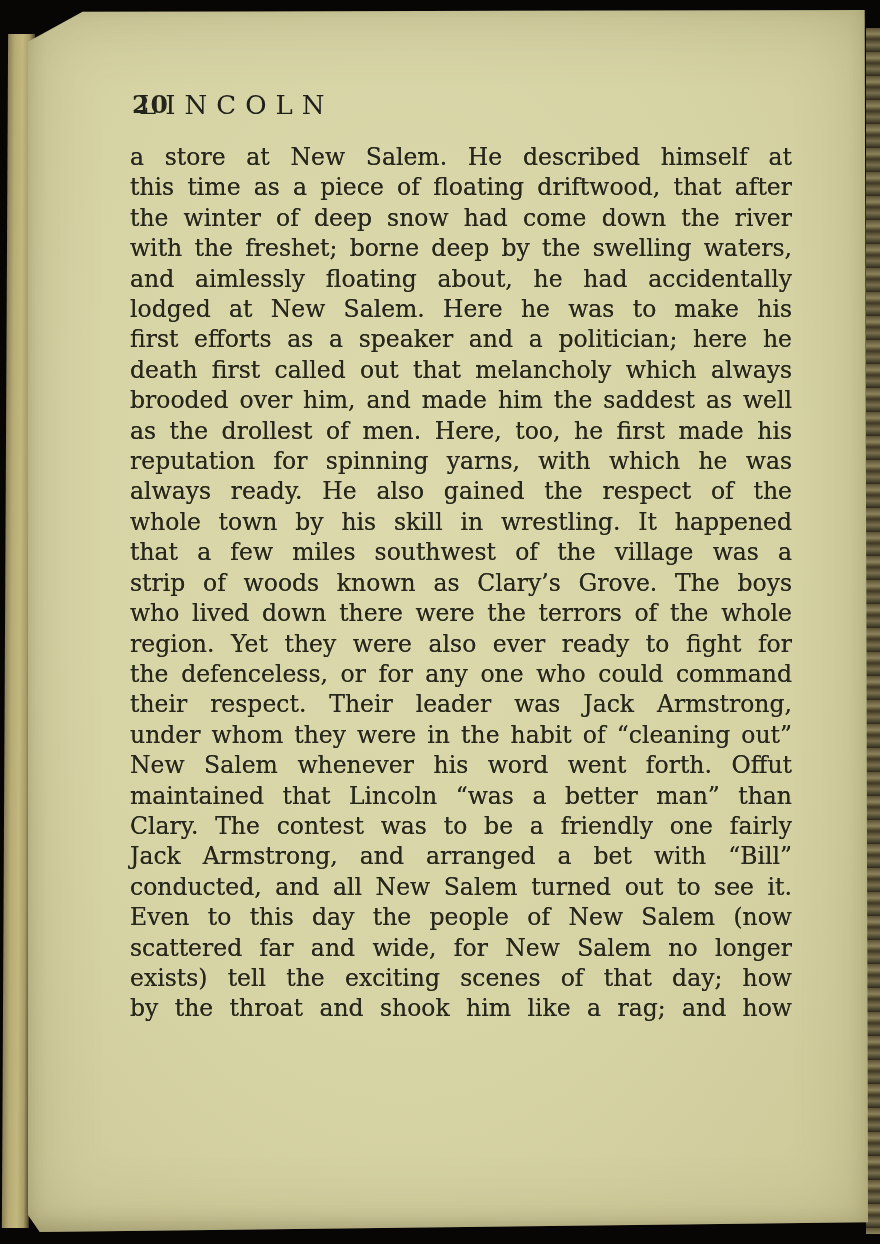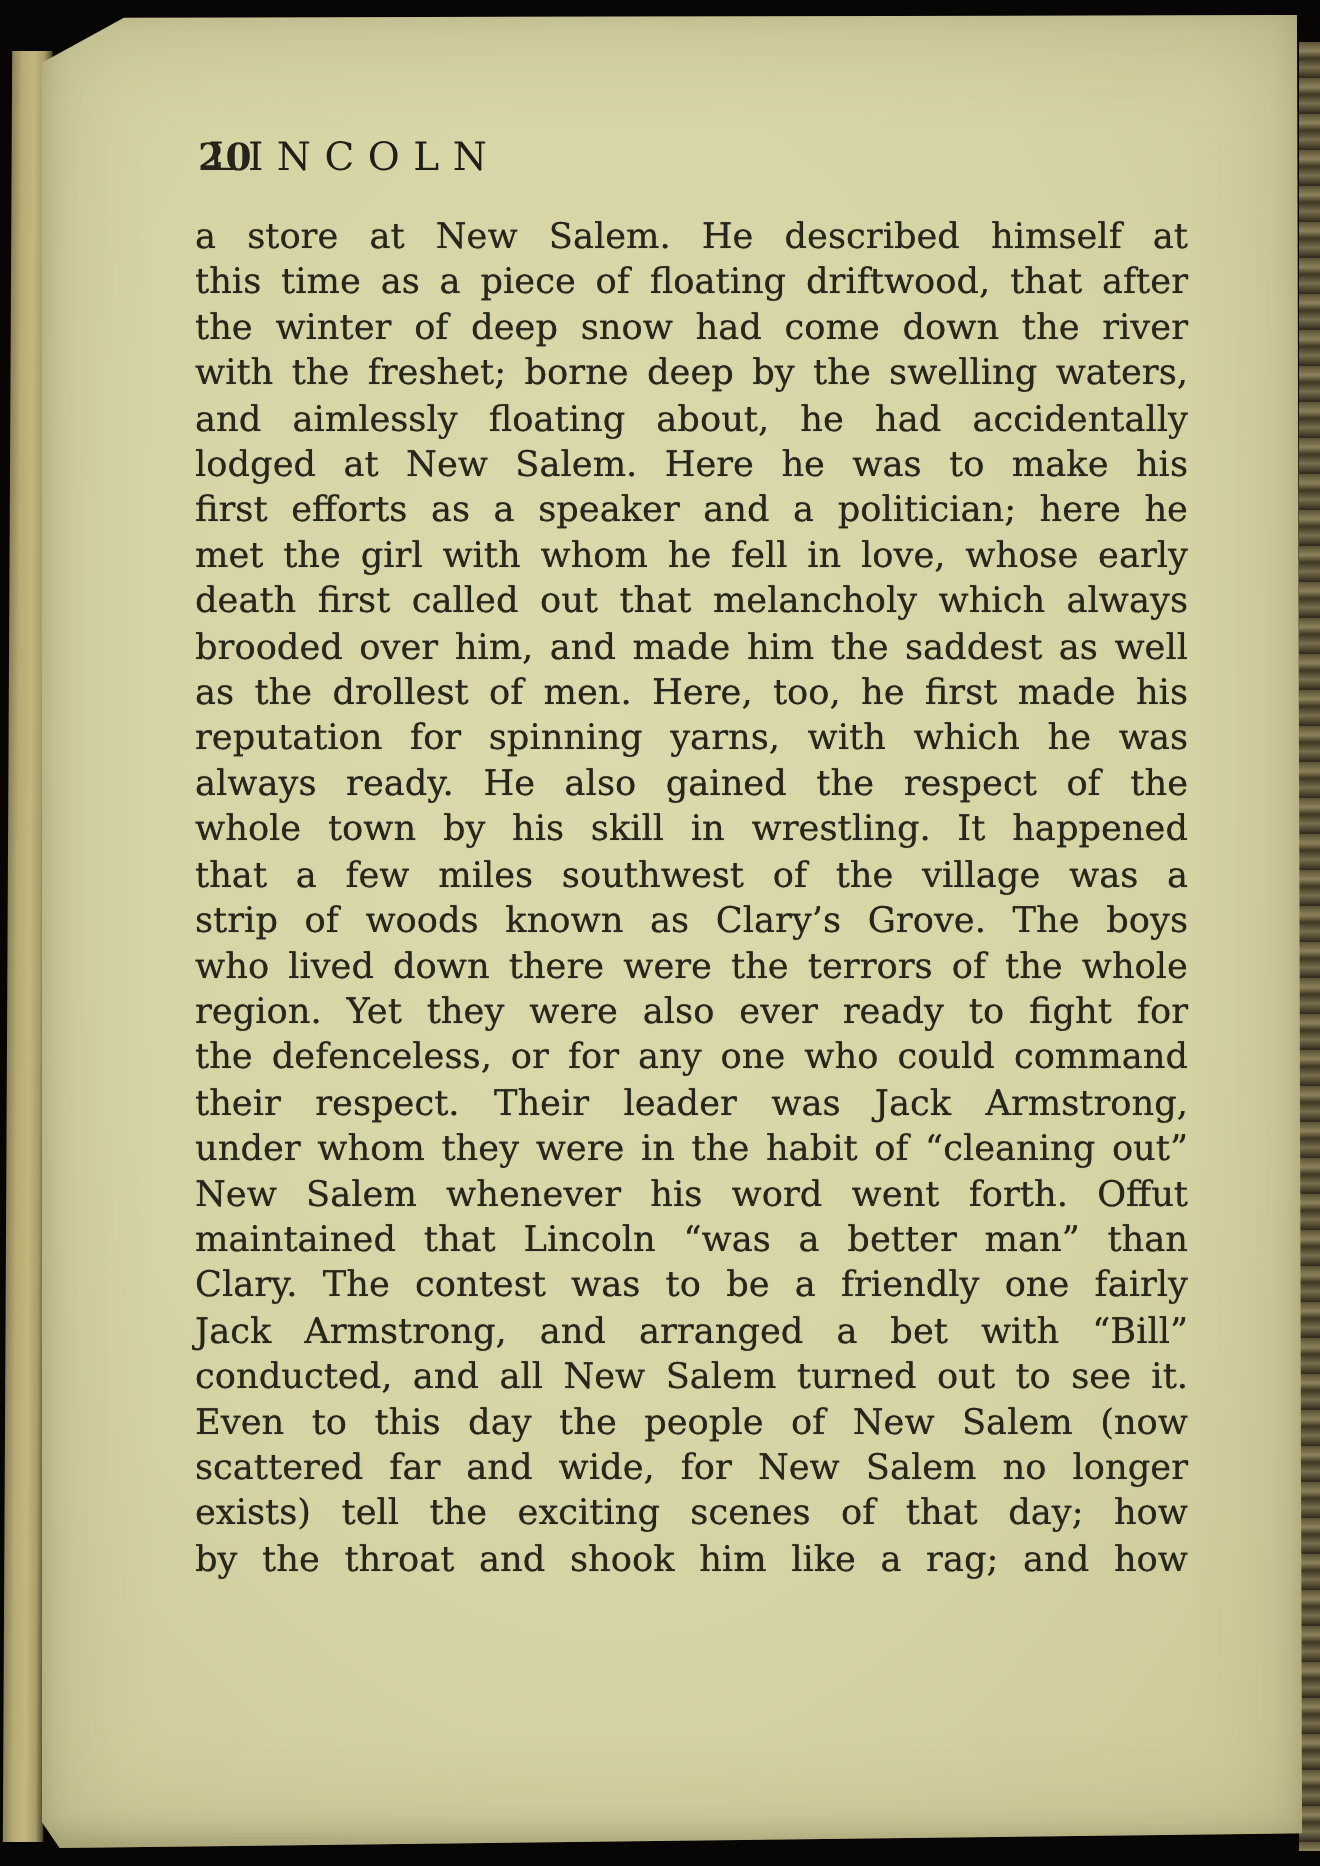--- a/index.html
+++ b/index.html
@@ -107,21 +107,20 @@
       </div>
 
       <div class="text-block">
           <div class="line">a store at New Salem.  He described himself at</div>
           <div class="line">this time as a piece of floating driftwood, that after</div>
           <div class="line">the winter of deep snow had come down the river</div>
           <div class="line">with the freshet; borne deep by the swelling waters,</div>
           <div class="line">and aimlessly floating about, he had accidentally</div>
           <div class="line">lodged at New Salem.  Here he was to make his</div>
           <div class="line">first efforts as a speaker and a politician; here he</div>
-          <div class="line">met the girl with whom he fell in love, whose early</div>
           <div class="line">death first called out that melancholy which always</div>
           <div class="line">brooded over him, and made him the saddest as well</div>
           <div class="line">as the drollest of men.  Here, too, he first made his</div>
           <div class="line">reputation for spinning yarns, with which he was</div>
           <div class="line">always ready.  He also gained the respect of the</div>
           <div class="line">whole town by his skill in wrestling.  It happened</div>
           <div class="line">that a few miles southwest of the village was a</div>
           <div class="line">strip of woods known as Clary’s Grove.  The boys</div>
           <div class="line">who lived down there were the terrors of the whole</div>
           <div class="line">region.  Yet they were also ever ready to fight for</div>

